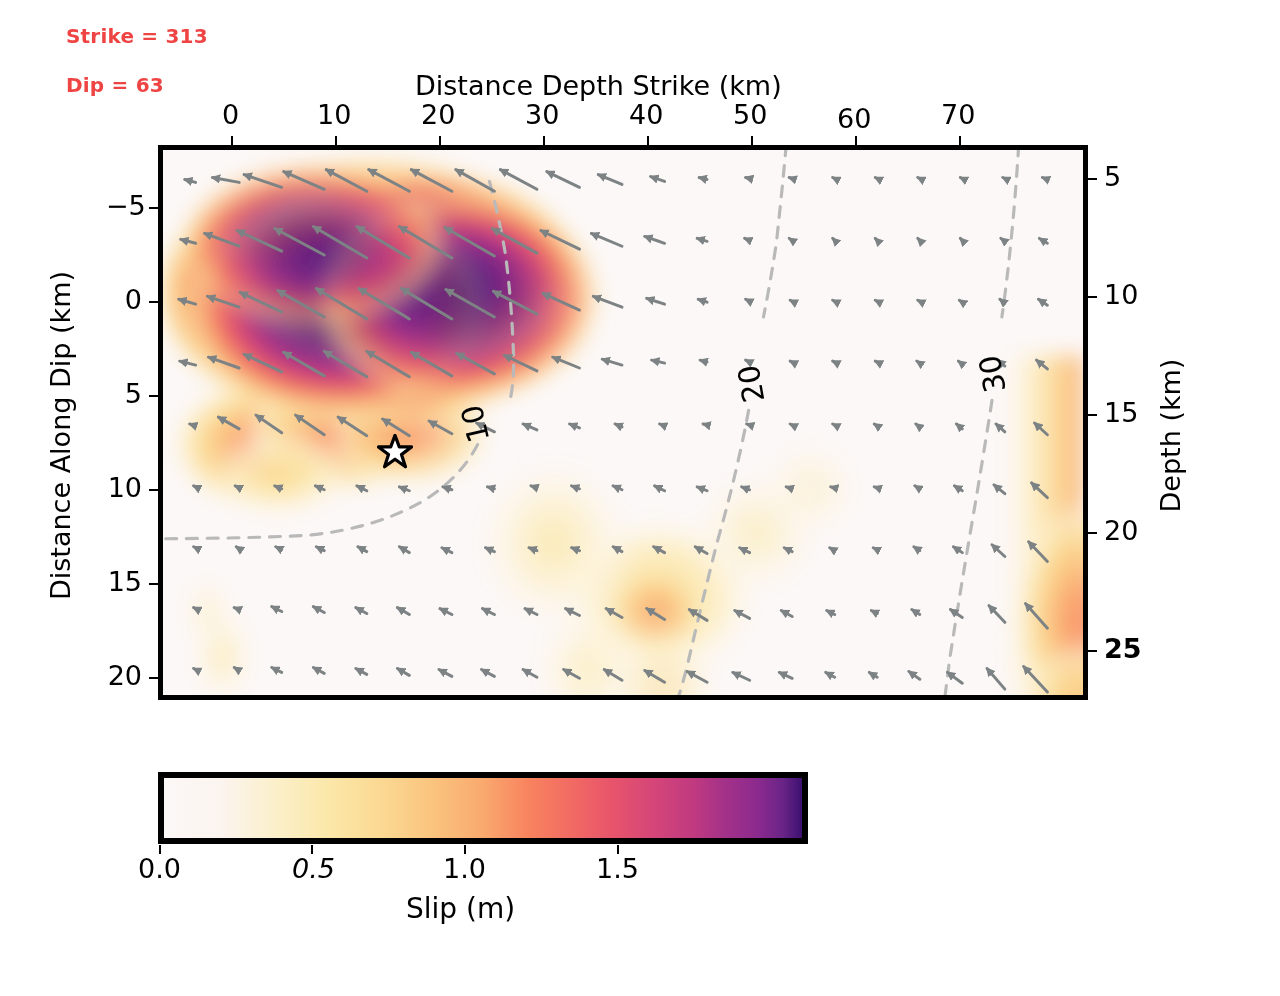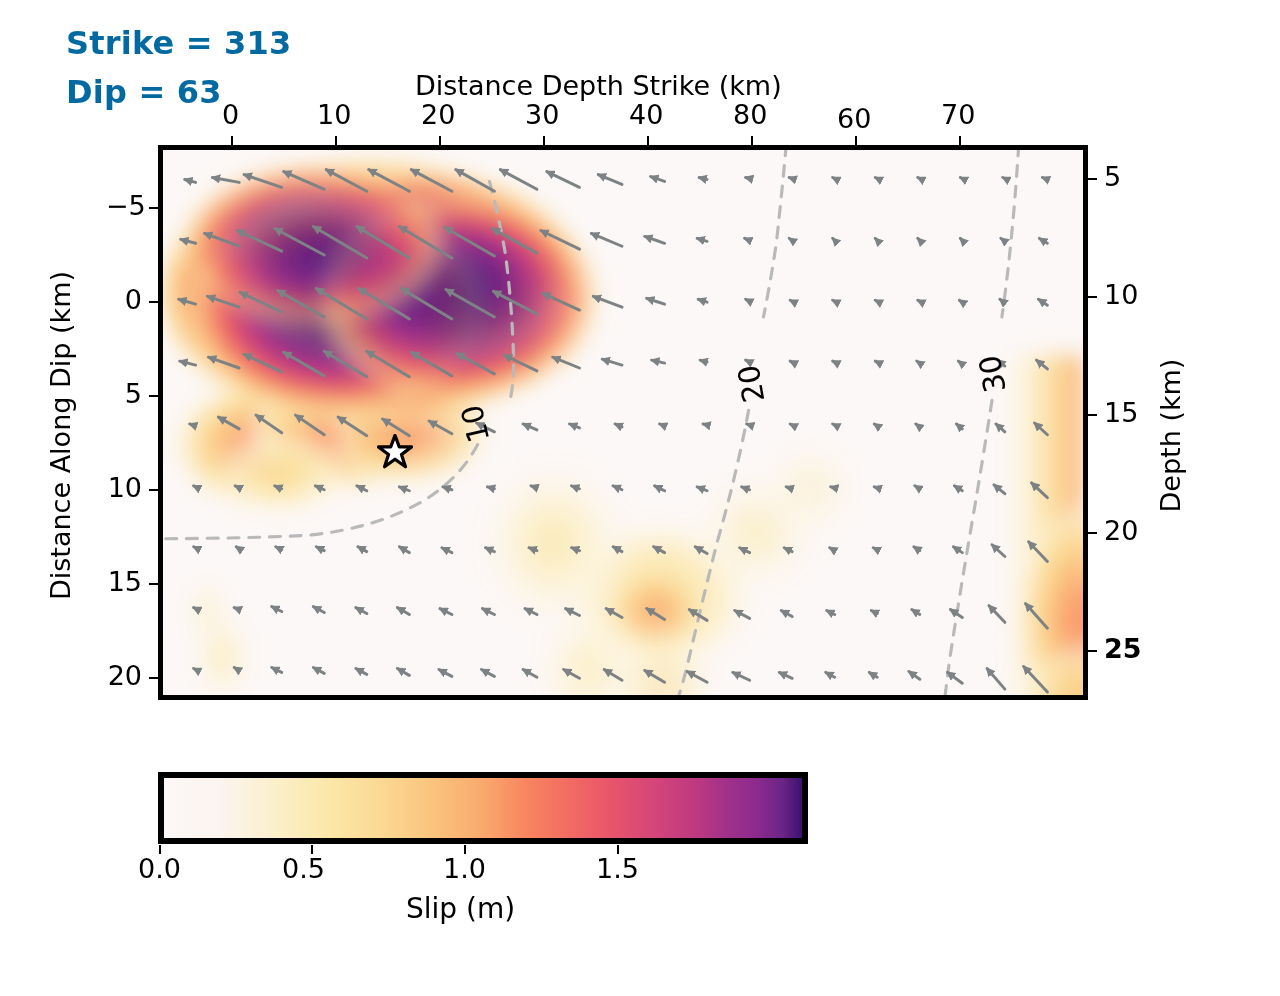--- a/index.html
+++ b/index.html
@@ -19,22 +19,22 @@
     position: absolute;
     left: 0; top: 0;
     width: 1280px;
     height: 996px;
   }
 
   
   .hdr {
     position: absolute;
     font-weight: bold;
-    font-size: 32px;
-    color: #0369a1;
+    font-size: 20px;
+    color: #ef4444;
     white-space: nowrap;
     letter-spacing: 0.2px;
   }
   #strike-text { left: 66px; top: 24px; }
   #dip-text    { left: 66px; top: 73px; }
 
   
   .axis-title {
     position: absolute;
     font-size: 27px;
@@ -460,21 +460,21 @@
     <div class="tick tick-x-top" style="left:647px; top:136px;"></div>
     <div class="tick tick-x-top" style="left:751px; top:136px;"></div>
     <div class="tick tick-x-top" style="left:855px; top:136px;"></div>
     <div class="tick tick-x-top" style="left:959px; top:136px;"></div>
 
     <div class="ticklabel" style="left:222px; top:99px;">0</div>
     <div class="ticklabel" style="left:317px; top:99px;">10</div>
     <div class="ticklabel" style="left:421px; top:99px;">20</div>
     <div class="ticklabel" style="left:525px; top:99px;">30</div>
     <div class="ticklabel" style="left:629px; top:99px;">40</div>
-    <div class="ticklabel" style="left:733px; top:99px;">80</div>
+    <div class="ticklabel" style="left:733px; top:99px;">50</div>
     <div class="ticklabel" style="left:837px; top:103px;">60</div>
     <div class="ticklabel" style="left:941px; top:99px;">70</div>
   </div>
 
   <div>
     <div class="tick tick-y-left" style="left:149px; top:207px;"></div>
     <div class="tick tick-y-left" style="left:149px; top:301px;"></div>
     <div class="tick tick-y-left" style="left:149px; top:395px;"></div>
     <div class="tick tick-y-left" style="left:149px; top:489px;"></div>
     <div class="tick tick-y-left" style="left:149px; top:583px;"></div>
@@ -529,20 +529,20 @@
     </svg>
   </div>
 
   <div>
     <div class="cbar-tick" style="left:159px; top:845px;"></div>
     <div class="cbar-tick" style="left:311px; top:845px;"></div>
     <div class="cbar-tick" style="left:464px; top:845px;"></div>
     <div class="cbar-tick" style="left:617px; top:845px;"></div>
 
     <div class="ticklabel" style="left:138px; top:853px;">0.0</div>
-    <div class="ticklabel" style="left:282px; top:853px;">0.5</div>
+    <div class="ticklabel" style="left:292px; top:853px;font-style:italic;">0.5</div>
     <div class="ticklabel" style="left:443px; top:853px;">1.0</div>
     <div class="ticklabel" style="left:596px; top:853px;">1.5</div>
   </div>
 
   <div class="axis-title" id="cbar-title">Slip (m)</div>
 
 </div>
 
 </body></html>

